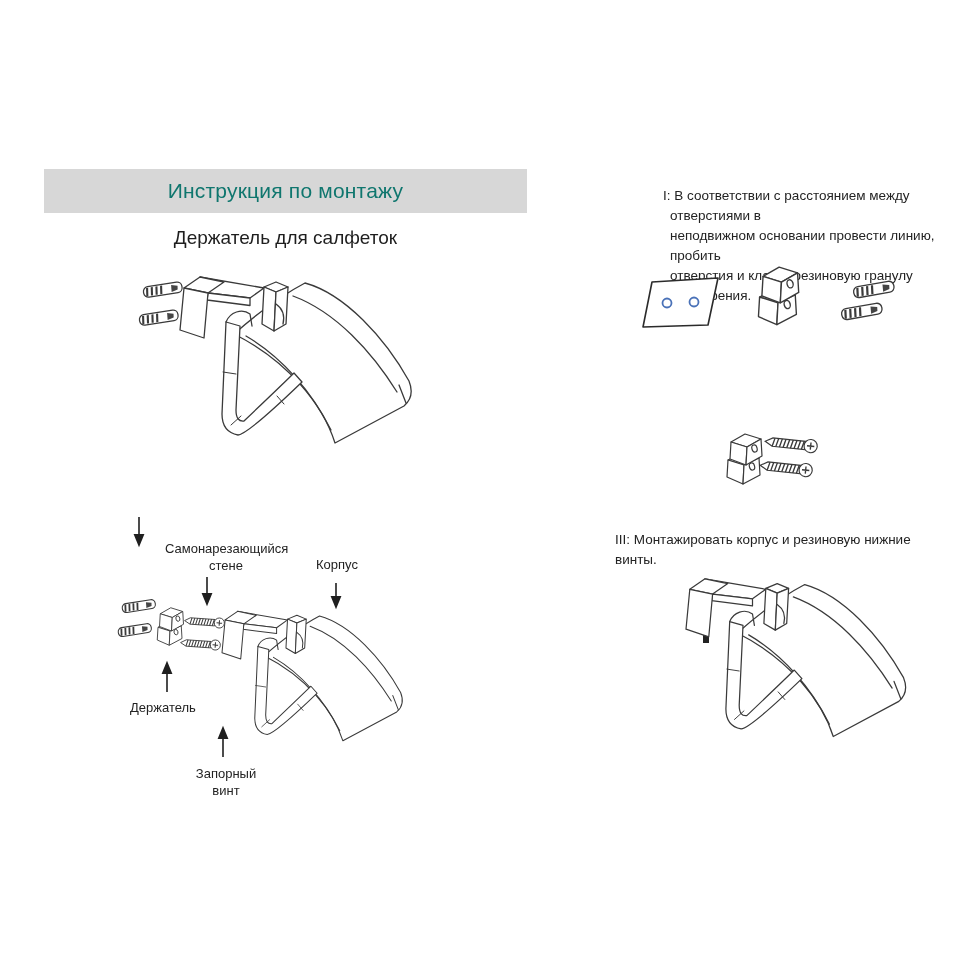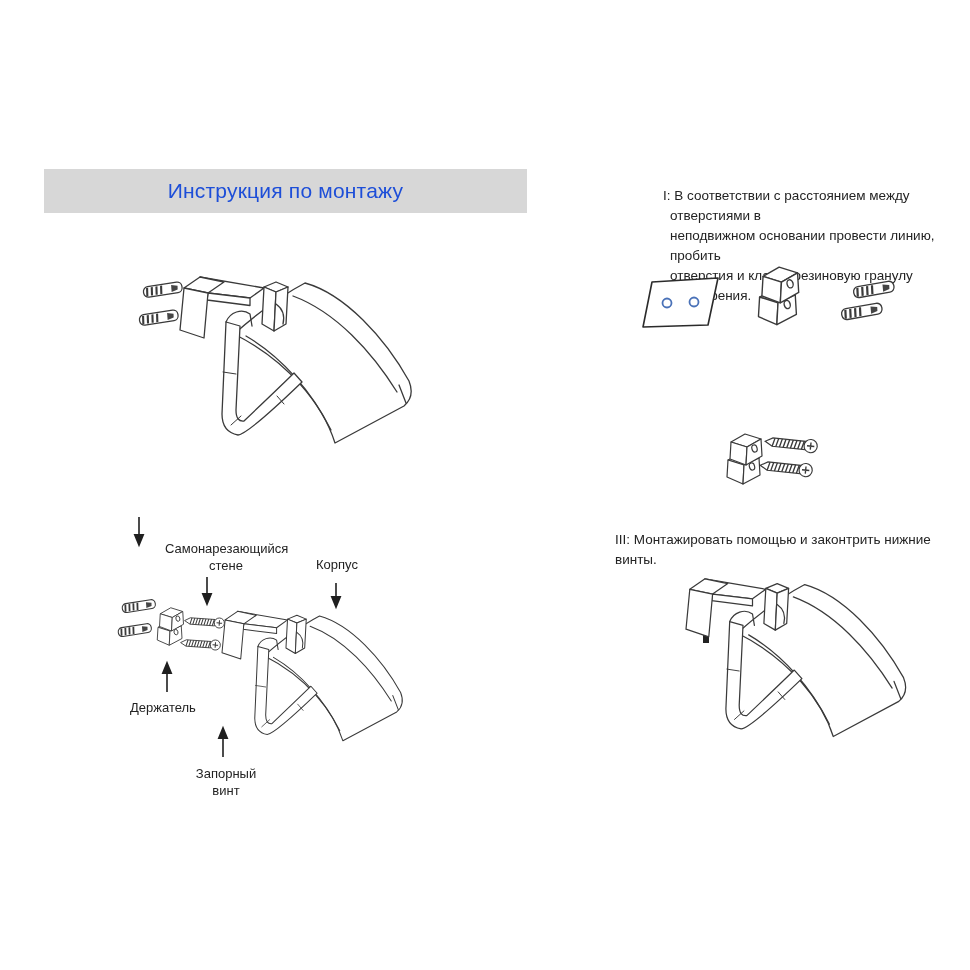--- a/index.html
+++ b/index.html
@@ -5,21 +5,21 @@
   html,body{margin:0;padding:0;background:#ffffff;}
   .page{
     position:relative;width:970px;height:970px;background:#ffffff;overflow:hidden;
     font-family:"Liberation Sans","DejaVu Sans",sans-serif;color:#202020;
   }
   .abs{position:absolute;}
   .title-bar{
     left:44px;top:169px;width:483px;height:44px;background:#d7d7d7;
     display:flex;align-items:center;justify-content:center;
   }
-  .page-title{font-size:21px;color:#1d4ed8;letter-spacing:0.2px;}
+  .page-title{font-size:21px;color:#0f766e;letter-spacing:0.2px;}
   .subtitle{
     left:44px;top:227px;width:483px;text-align:center;
     font-size:19px;color:#1e1e1e;
   }
   .part-label{
     font-size:13px;line-height:1.28;color:#232323;white-space:pre-line;
   }
   .part-label.center{text-align:center;}
   .step-text{
     font-size:13.5px;line-height:20px;color:#232323;white-space:pre-line;
@@ -78,20 +78,21 @@
       <path d="M43,98 L56,100 M51,151 L61,142 M97,122 L104,130" fill="none" stroke-width="1"></path>
     </g>
   </defs>
 </svg>
 
 <div class="page">
 
   <div class="abs title-bar">
     <span class="page-title">Инструкция по монтажу</span>
   </div>
+  <div class="abs subtitle">Держатель для салфеток</div>
 
   <svg class="abs" style="left:118px;top:258px" width="345" height="215" viewBox="0 0 345 215">
     <g transform="translate(24,28) rotate(-9) scale(1.05)">
         <use href="#anchor"></use>
       </g>
     <g transform="translate(20,56) rotate(-9) scale(1.05)">
         <use href="#anchor"></use>
       </g>
     <g transform="translate(62,16)">
         <use href="#holder"></use>
@@ -161,21 +162,21 @@
         <use href="#baseblock"></use>
       </g>
     <g transform="translate(66,6) rotate(6) scale(1.05)">
         <use href="#screw"></use>
       </g>
     <g transform="translate(61,30) rotate(6) scale(1.05)">
         <use href="#screw"></use>
       </g>
   </svg>
 
-  <div class="abs step-text" style="left:615px;top:530px;width:335px">III: Монтажировать помощью и законтрить нижние винты.</div>
+  <div class="abs step-text" style="left:615px;top:530px;width:335px">III: Монтажировать корпус и резиновую нижние винты.</div>
   <svg class="abs" style="left:660px;top:566px" width="250" height="180" viewBox="0 0 250 180">
     <rect x="43" y="69" width="6" height="8" fill="#222222"></rect>
     <g transform="translate(26,10) scale(0.95)">
         <use href="#holder"></use>
       </g>
   </svg>
 
 </div>
 
 </body></html>

